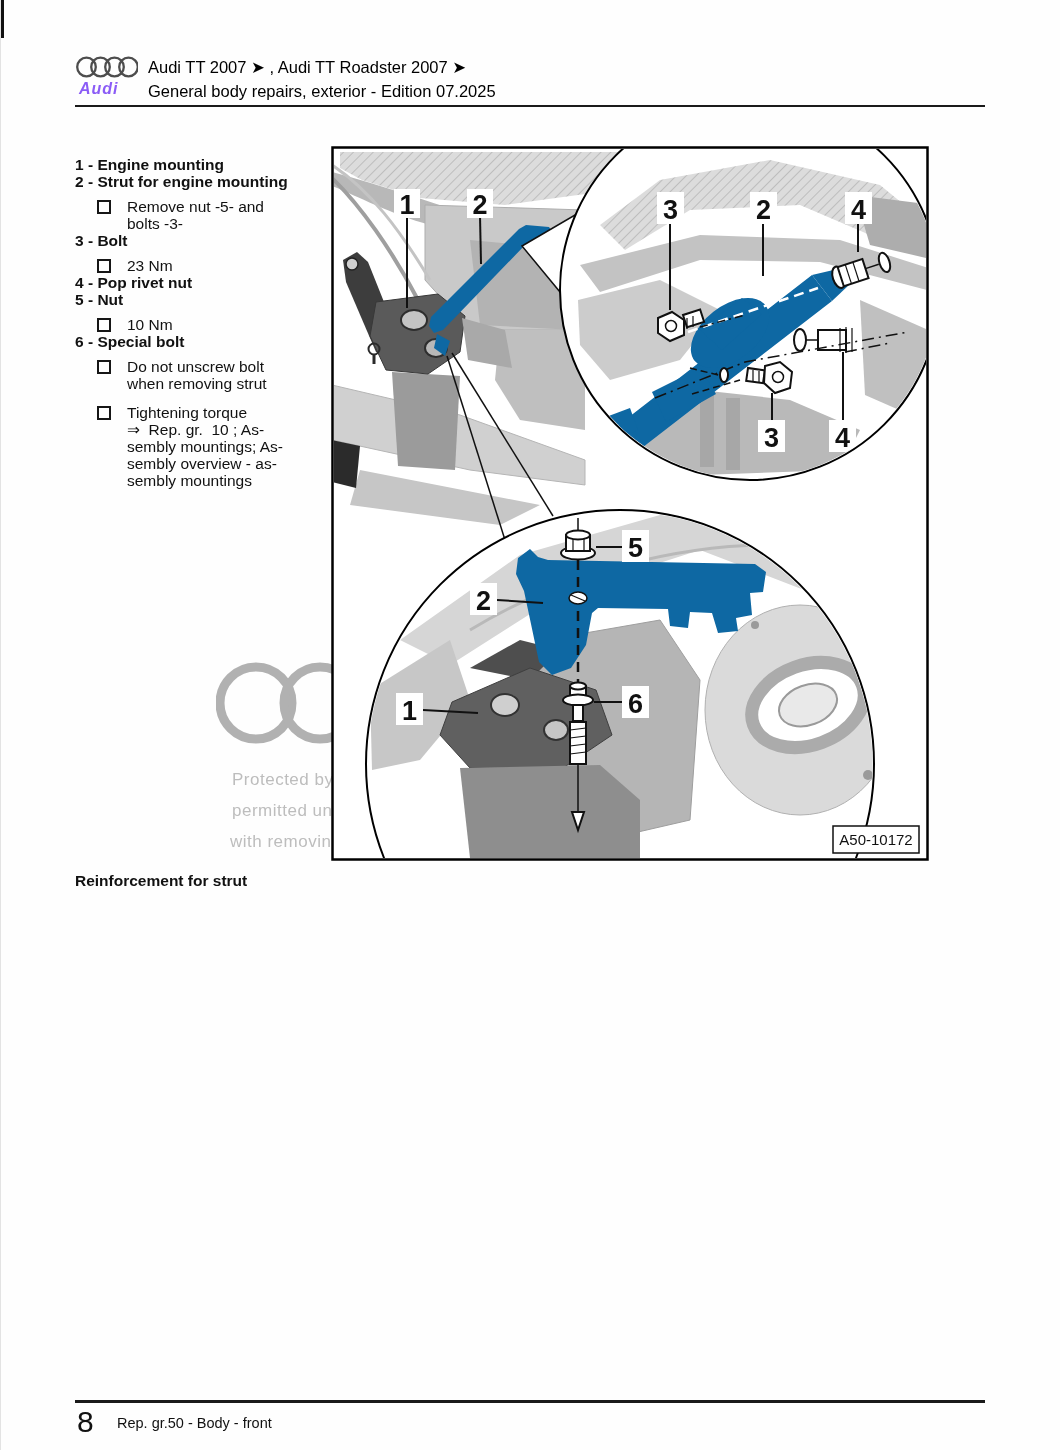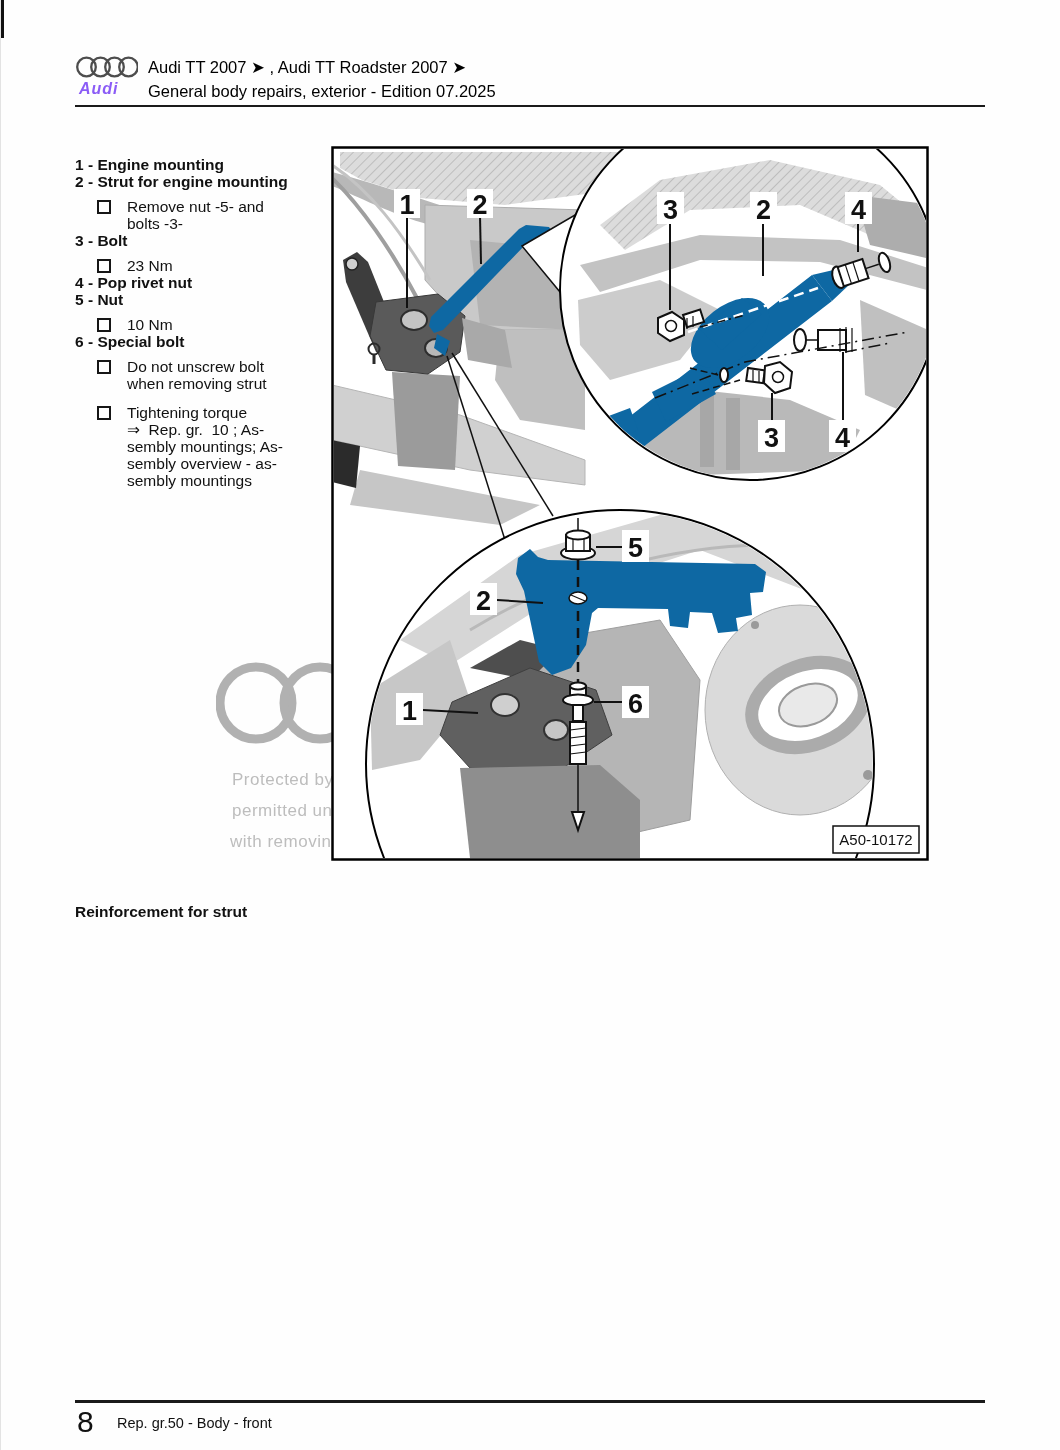--- a/index.html
+++ b/index.html
@@ -30,21 +30,21 @@
   
   .wm{position:absolute;z-index:1;color:#bdbdbd;}
   .wm-rings{position:absolute;left:216px;top:662px;z-index:1;}
   .wm-l1{left:232px;top:770px;font-size:17px;letter-spacing:.5px;}
   .wm-l2{left:232px;top:801px;font-size:17px;letter-spacing:.5px;}
   .wm-l3{left:230px;top:832px;font-size:17px;letter-spacing:.5px;}
 
   
   .figure{position:absolute;left:331px;top:146px;z-index:2;}
 
-  .section-h{position:absolute;left:75px;top:903px;font-size:15.5px;font-weight:bold;}
+  .section-h{position:absolute;left:75px;top:872px;font-size:15.5px;font-weight:bold;}
 
   
   .ftr-rule{position:absolute;left:75px;top:1400px;width:910px;height:2.5px;background:#1a1a1a;}
   .ftr-num{position:absolute;left:77px;top:1405px;font-size:30px;color:#111;}
   .ftr-txt{position:absolute;left:117px;top:1415px;font-size:14.5px;color:#111;}
 </style>
 </head>
 <body>
 
 <div class="page">

